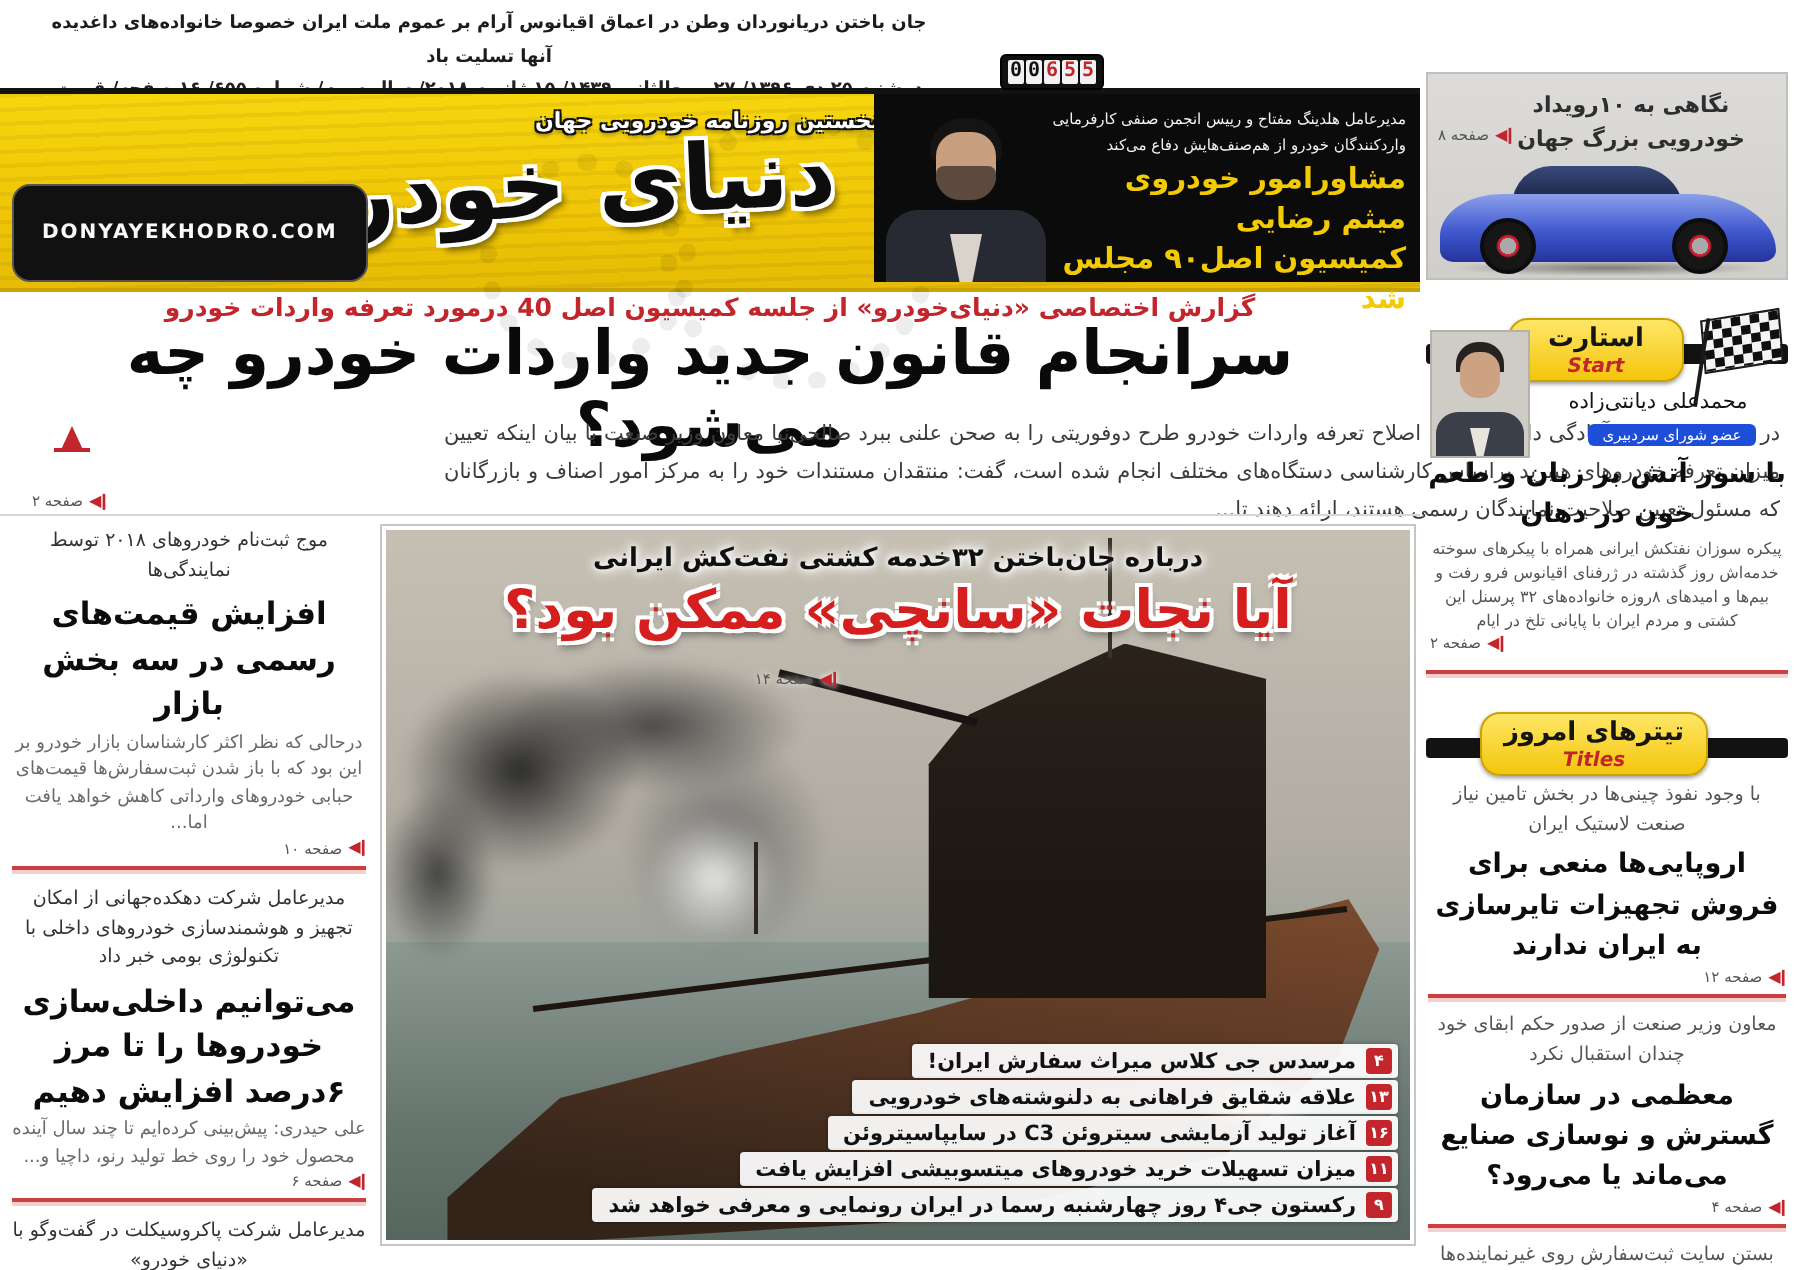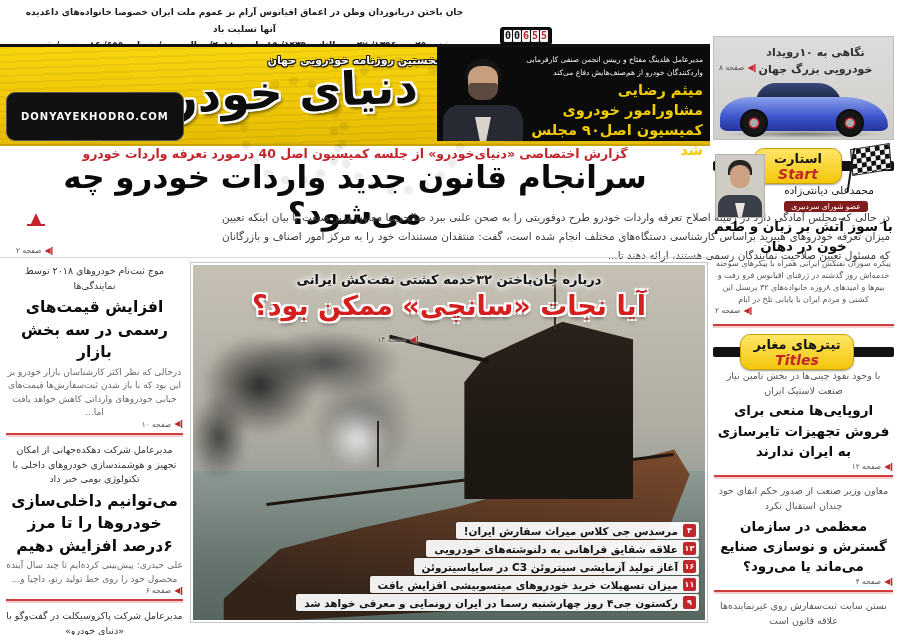--- a/index.html
+++ b/index.html
@@ -102,39 +102,39 @@
   .feature .pgm{position:absolute;left:5px;top:26px;}
   .car{position:absolute;bottom:0;left:2px;width:176px;height:62px;}
   .car-shadow{position:absolute;bottom:1px;left:8px;right:8px;height:8px;background:radial-gradient(ellipse,rgba(0,0,0,.4),transparent 70%);}
   .car-body{position:absolute;bottom:8px;left:4px;right:4px;height:34px;background:linear-gradient(180deg,#8ba0ea,#4059cf 55%,#24339b);
        border-radius:50px 70px 12px 12px / 34px 46px 9px 9px;}
   .car-canopy{position:absolute;bottom:32px;left:40px;width:86px;height:24px;background:linear-gradient(180deg,#39497a,#0e1730);
        border-radius:36px 44px 0 0;}
   .wheel{position:absolute;bottom:2px;width:24px;height:24px;border-radius:50%;border:2px solid #0c0c0c;
        background:radial-gradient(circle,#a9a9a9 0 4px,#c23 4px 5px,#161616 6px);}
   .wheel.front{left:120px;} .wheel.rear{left:24px;}
-  .sec{position:relative;margin-top:6px;}
+  .sec{position:relative;margin-top:17px;}
   .sec-head{position:relative;height:36px;}
   .sec-bar{position:absolute;left:0;right:0;top:15px;height:10px;background:#121212;border-radius:2px;}
   .pill{position:absolute;top:2px;background:linear-gradient(180deg,#ffe666,#f3c60b);border:1px solid #c9a206;border-radius:10px;
        text-align:center;padding:2px 8px 1px;box-shadow:0 1px 2px rgba(0,0,0,.4);}
   .pill .p-fa{display:block;font-size:13px;font-weight:900;color:#151515;line-height:1.2;}
-  .pill .p-en{display:block;font-size:14px;font-weight:bold;font-style:italic;color:#c2262c;line-height:1.1;}
+  .pill .p-en{display:block;font-size:10px;font-weight:bold;font-style:italic;color:#c2262c;line-height:1.1;}
   .flag{position:absolute;right:3px;top:0;width:38px;height:25px;border:1px solid #1a1a1a;
        background:conic-gradient(#101010 25%,#f4f4f4 0 50%,#101010 0 75%,#f4f4f4 0);background-size:9.5px 9.5px;
        transform:rotate(-5deg) skewY(-4deg);}
   .flag::after{content:"";position:absolute;left:-3px;top:-2px;width:2px;height:44px;background:#1a1a1a;transform:rotate(14deg);}
   .avatar2{position:absolute;left:2px;top:8px;width:48px;height:62px;background:#cfcbc5;border:1px solid #b5b1ab;overflow:hidden;z-index:2;}
   .avatar2 .hair{position:absolute;left:50%;top:5px;transform:translateX(-50%);width:24px;height:15px;background:#262220;border-radius:11px 11px 0 0;}
   .avatar2 .face{position:absolute;left:50%;top:10px;transform:translateX(-50%);width:20px;height:23px;background:#cda283;border-radius:9px;}
   .avatar2 .torso{position:absolute;left:50%;bottom:0;transform:translateX(-50%);width:44px;height:22px;background:#3a3f4a;border-radius:11px 11px 0 0;}
   .avatar2 .shirt{position:absolute;left:50%;bottom:0;transform:translateX(-50%);width:10px;height:14px;background:#e8e4de;
        clip-path:polygon(0 0,100% 0,68% 100%,32% 100%);}
   .author-name{position:absolute;right:2px;top:38px;width:126px;text-align:center;font-size:10.5px;font-weight:400;color:#141414;}
-  .role-badge{position:absolute;right:26px;top:55px;width:84px;text-align:center;background:#7f1d1d;color:#fff;font-size:7.5px;
+  .role-badge{position:absolute;right:16px;top:55px;width:84px;text-align:center;background:#1d4ed8;color:#fff;font-size:7.5px;
        border-radius:3px;padding:1px 0;}
   .start-h{position:absolute;left:0;right:0;top:70px;text-align:center;font-size:13.5px;font-weight:800;color:#0d0d0d;line-height:1.5;}
   .start-b{position:absolute;left:1px;right:1px;top:112px;font-size:8px;color:#555;text-align:center;line-height:1.5;}
   .start-m{left:2px;top:160px;}
   .titles-item{padding:1px 1px 0;}
   .ti-kicker{font-size:9.5px;color:#555;text-align:center;line-height:1.55;}
   .ti-h{font-size:13.5px;font-weight:800;color:#0c0c0c;text-align:center;line-height:1.5;margin:2px 0 1px;}
 </style>
 </head>
 <body>
@@ -165,22 +165,22 @@
     <div class="promo">
       <div class="avatar">
         <div class="torso"></div>
         <div class="shirt"></div>
         <div class="hair"></div>
         <div class="face"></div>
         <div class="beard"></div>
       </div>
       <div class="promo-text">
         <div class="promo-kicker">مدیرعامل هلدینگ مفتاح و رییس انجمن صنفی کارفرمایی واردکنندگان خودرو از هم‌صنف‌هایش دفاع می‌کند</div>
+        <div class="promo-title">مشاورامور خودروی</div>
         <div class="promo-title">میثم رضایی</div>
-        <div class="promo-title">مشاورامور خودروی</div>
         <div class="promo-title">کمیسیون اصل۹۰ مجلس شد</div>
       </div>
     </div>
   </div>
 
   <div class="lead-kicker">گزارش اختصاصی «دنیای‌خودرو» از جلسه کمیسیون اصل 40 درمورد تعرفه واردات خودرو</div>
   <div class="lead-headline">سرانجام قانون جدید واردات خودرو چه می‌شود؟</div>
   <div class="cone"></div>
   <div class="lead-body">در حالی که مجلس آمادگی دارد در زمینه اصلاح تعرفه واردات خودرو طرح دوفوریتی را به صحن علنی ببرد صالحی‌نیا معاون وزیر صنعت با بیان اینکه تعیین میزان تعرفه خودروهای هیبرید براساس کارشناسی دستگاه‌های مختلف انجام شده است، گفت: منتقدان مستندات خود را به مرکز امور اصناف و بازرگانان که مسئول تعیین صلاحیت نمایندگان رسمی هستند، ارائه دهند تا...</div>
   <div class="pgm abs" style="left:16px;top:246px;">
@@ -304,21 +304,21 @@
         <i>❙◀</i>
         <span>صفحه ۲</span>
       </div>
     </div>
     <div class="redrule"></div>
 
     <div class="sec">
       <div class="sec-head">
         <div class="sec-bar"></div>
         <div class="pill" style="right:40px;width:96px;">
-          <span class="p-fa">تیترهای مغایر</span>
+          <span class="p-fa">تیترهای امروز</span>
           <span class="p-en">Titles</span>
         </div>
       </div>
 
       <div class="titles-item">
         <div class="ti-kicker">با وجود نفوذ چینی‌ها در بخش تامین نیاز صنعت لاستیک ایران</div>
         <div class="ti-h">اروپایی‌ها منعی برای فروش تجهیزات تایرسازی به ایران ندارند</div>
         <div class="pgm">
           <i>❙◀</i>
           <span>صفحه ۱۲</span>

